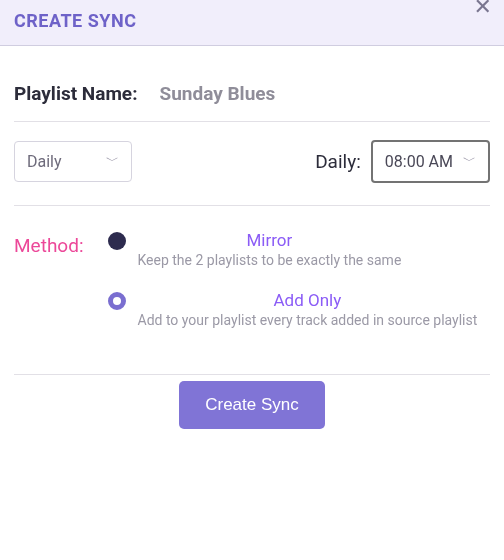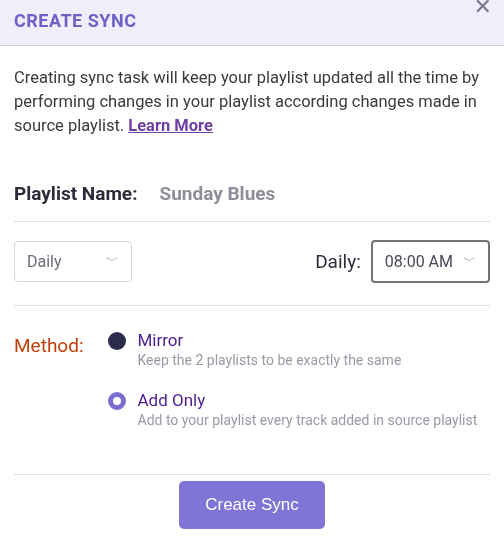--- a/index.html
+++ b/index.html
@@ -92,21 +92,21 @@
     padding: 18px 0 22px 0;
     gap: 10px;
   }
   .freq-row .spacer { flex: 1; }
   .method-section {
     display: flex;
     gap: 24px;
     padding: 24px 0;
   }
   .method-label {
-    color: #c2410c;
+    color: #ec4899;
     font-size: 19px;
     padding-top: 4px;
   }
   .options { flex: 1; }
   .opt {
     display: flex;
     gap: 12px;
     margin-bottom: 22px;
     cursor: pointer;
   }
@@ -118,22 +118,23 @@
     margin-top: 2px;
   }
   .radio.filled {
     background: #2d2b4e;
   }
   .radio.ring {
     border: 5px solid #7a6ed0;
     background: #fff;
   }
   .opt-title {
-    color: #4c1d95;
+    color: #8b5cf6;
     font-size: 17px;
+    text-align: center;
   }
   .opt-desc {
     color: #9b99a6;
     font-size: 14px;
     margin-top: 2px;
   }
   .footer {
     display: flex;
     justify-content: center;
     padding: 6px 0 12px 0;
@@ -151,23 +152,20 @@
 </head>
 <body>
 
 <div class="header">
   <div class="header-title">CREATE SYNC</div>
   <div class="close-btn">✕</div>
 </div>
 
 <div class="body">
 
-  <p class="intro">
-    <span>Creating sync task will keep your playlist updated all the time by performing changes in your playlist according changes made in source playlist. </span><a href="#">Learn More</a>
-  </p>
 
   <div class="row">
     <span class="label">Playlist Name:</span>
     <span class="static-val">Sunday Blues</span>
   </div>
 
   <div class="divider"></div>
 
   <div class="freq-row">
     <div class="select">

